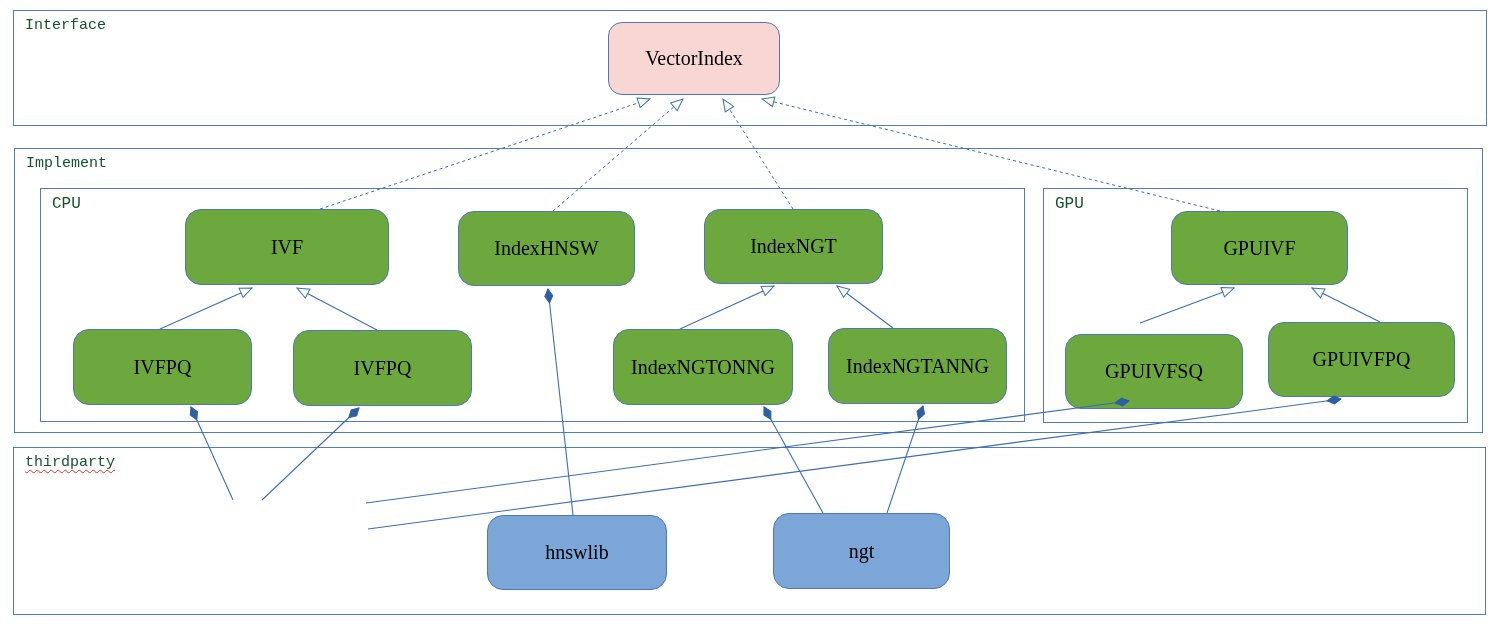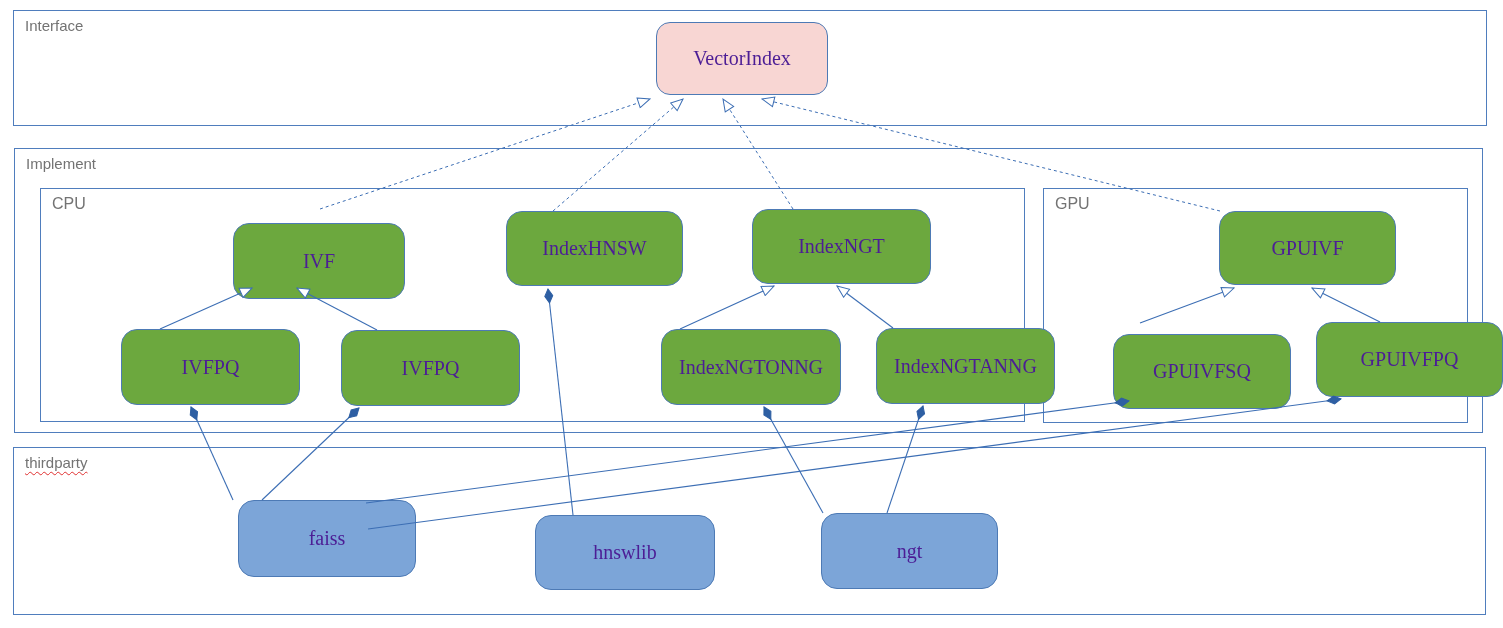--- a/index.html
+++ b/index.html
@@ -5,34 +5,33 @@
   html,body { margin:0; padding:0; background:#ffffff; }
   .canvas {
     position:relative; width:1503px; height:628px; background:#ffffff;
     font-family:"Liberation Sans","DejaVu Sans",sans-serif; overflow:hidden;
   }
   .container {
     position:absolute; border:1.5px solid #4f7dbd; background:transparent;
     box-sizing:border-box; z-index:1;
   }
   .clabel {
-    position:absolute; left:11px; top:6px; font-size:15px; color:#737373;
-    font-family:Liberation Sans, sans-serif;
+    position:absolute; left:11px; top:6px; font-size:15px; color:#14532d;
+    font-family:Liberation Mono, monospace;
   }
   .clabel.big { font-size:16px; }
   .clabel.misspelled {
     text-decoration: underline wavy #e03030;
     text-decoration-thickness:1px; text-underline-offset:3px;
   }
   .node {
     position:absolute; box-sizing:border-box; border:1.5px solid #4d7ab5;
     border-radius:16px; display:flex; align-items:center; justify-content:center;
-    font-family:"Liberation Serif","DejaVu Serif",serif; font-size:20px; color:#4c1d95;
+    font-family:"Liberation Serif","DejaVu Serif",serif; font-size:20px; color:#000000;
     z-index:2;
-    margin-left:48px;
   }
   .node.cls { background:#6CA83E; }
   .node.iface { background:#F8D6D3; border-radius:14px; }
   .node.lib { background:#7CA5D8; }
   svg.edges { position:absolute; left:0; top:0; z-index:3; pointer-events:none; }
   svg .rel { stroke:#3C6EB4; stroke-width:1.1; fill:none; }
   svg .dashed { stroke-dasharray:3 3; stroke-width:1; }
 </style>
 </head>
 <body>
@@ -56,21 +55,21 @@
   </div>
 
   <div class="container" style="left:13px;top:447px;width:1473px;height:168px">
     <span class="clabel misspelled">thirdparty</span>
   </div>
 
   <div class="node iface" style="left:608px;top:22px;width:172px;height:73px">
     <span>VectorIndex</span>
   </div>
 
-  <div class="node cls" style="left:185px;top:223px;width:172px;height:76px">
+  <div class="node cls" style="left:185px;top:209px;width:204px;height:76px">
     <span>IVF</span>
   </div>
 
   <div class="node cls" style="left:458px;top:211px;width:177px;height:75px">
     <span>IndexHNSW</span>
   </div>
 
   <div class="node cls" style="left:704px;top:209px;width:179px;height:75px">
     <span>IndexNGT</span>
   </div>
@@ -96,23 +95,20 @@
   </div>
 
   <div class="node cls" style="left:1065px;top:334px;width:178px;height:75px">
     <span>GPUIVFSQ</span>
   </div>
 
   <div class="node cls" style="left:1268px;top:322px;width:187px;height:75px">
     <span>GPUIVFPQ</span>
   </div>
 
-  <div class="node lib" style="left:190px;top:500px;width:178px;height:77px">
-    <span>faiss</span>
-  </div>
 
   <div class="node lib" style="left:487px;top:515px;width:180px;height:75px">
     <span>hnswlib</span>
   </div>
 
   <div class="node lib" style="left:773px;top:513px;width:177px;height:76px">
     <span>ngt</span>
   </div>
 
   <svg class="edges" width="1503" height="628" viewBox="0 0 1503 628">

